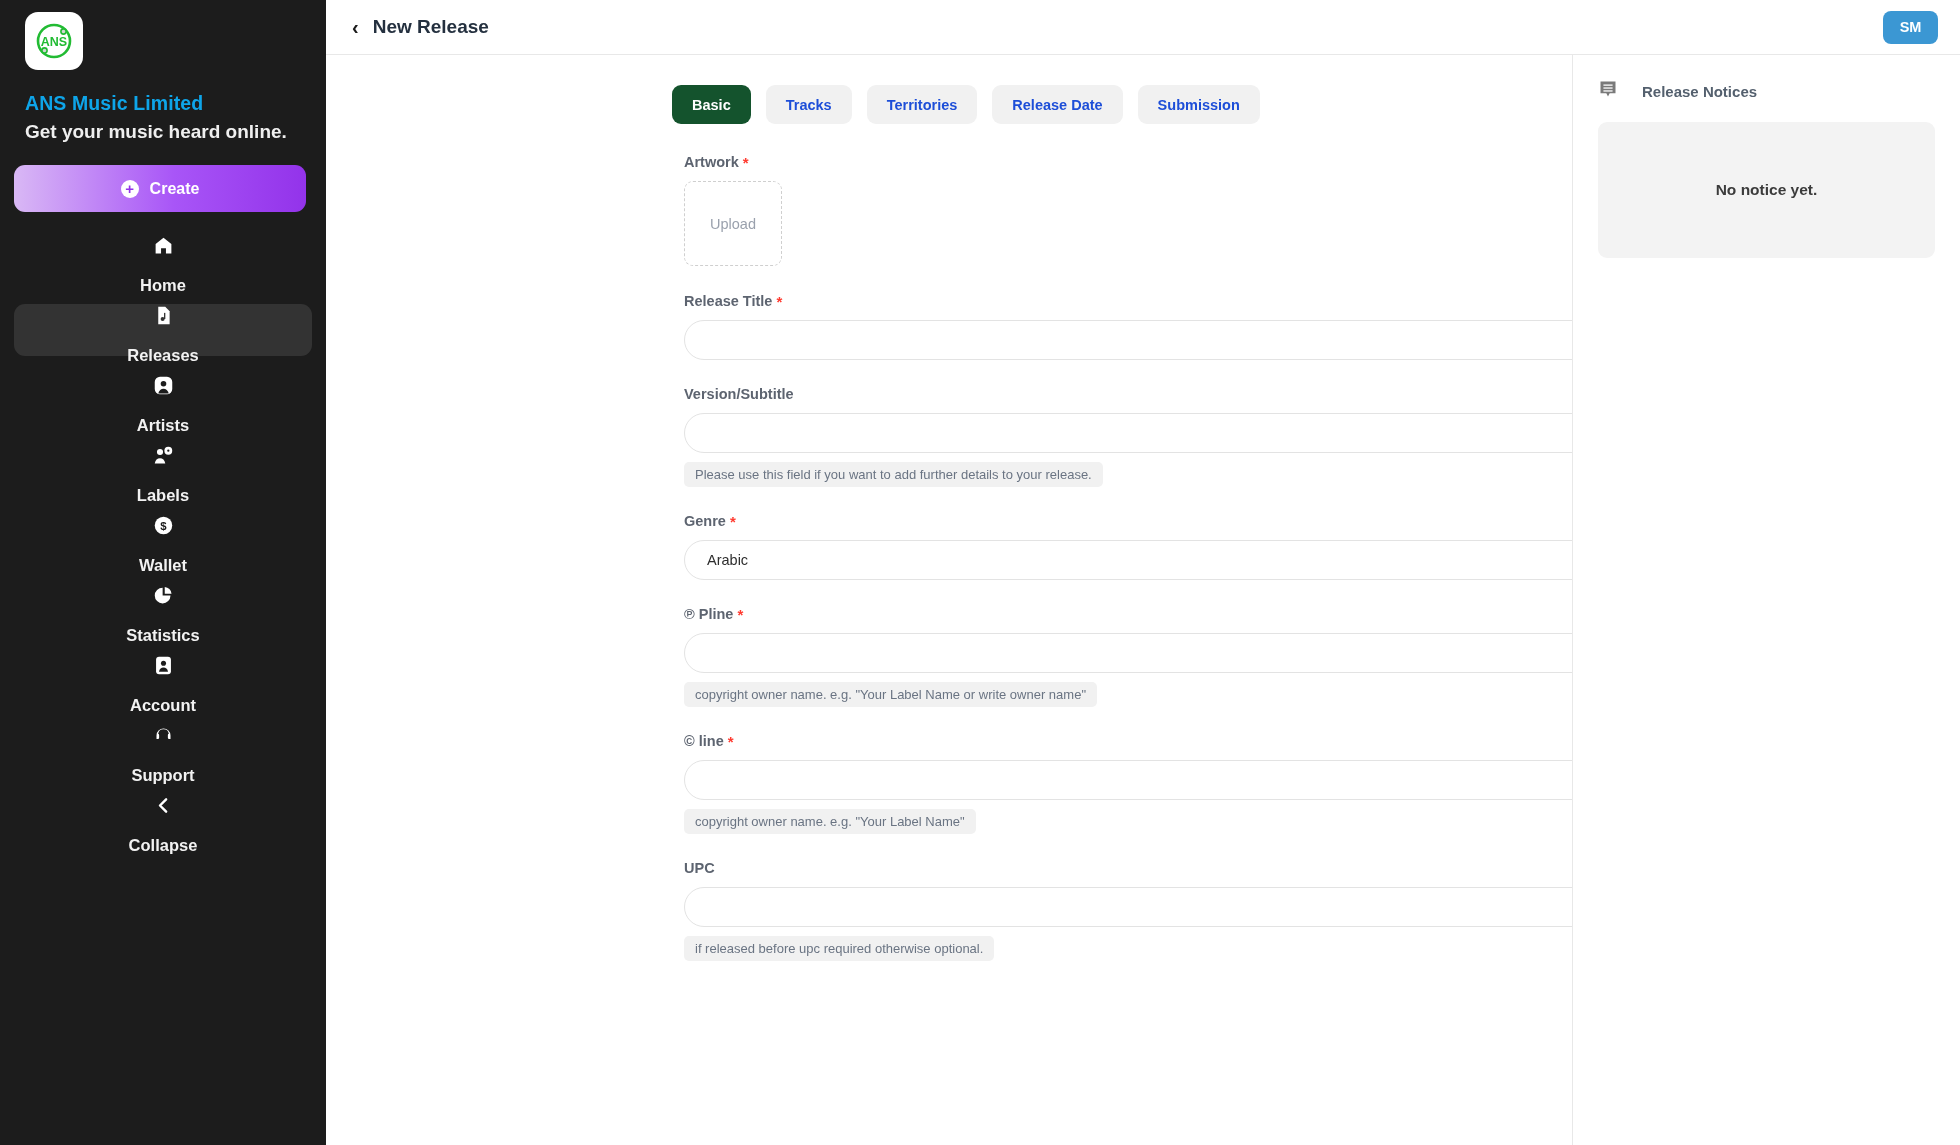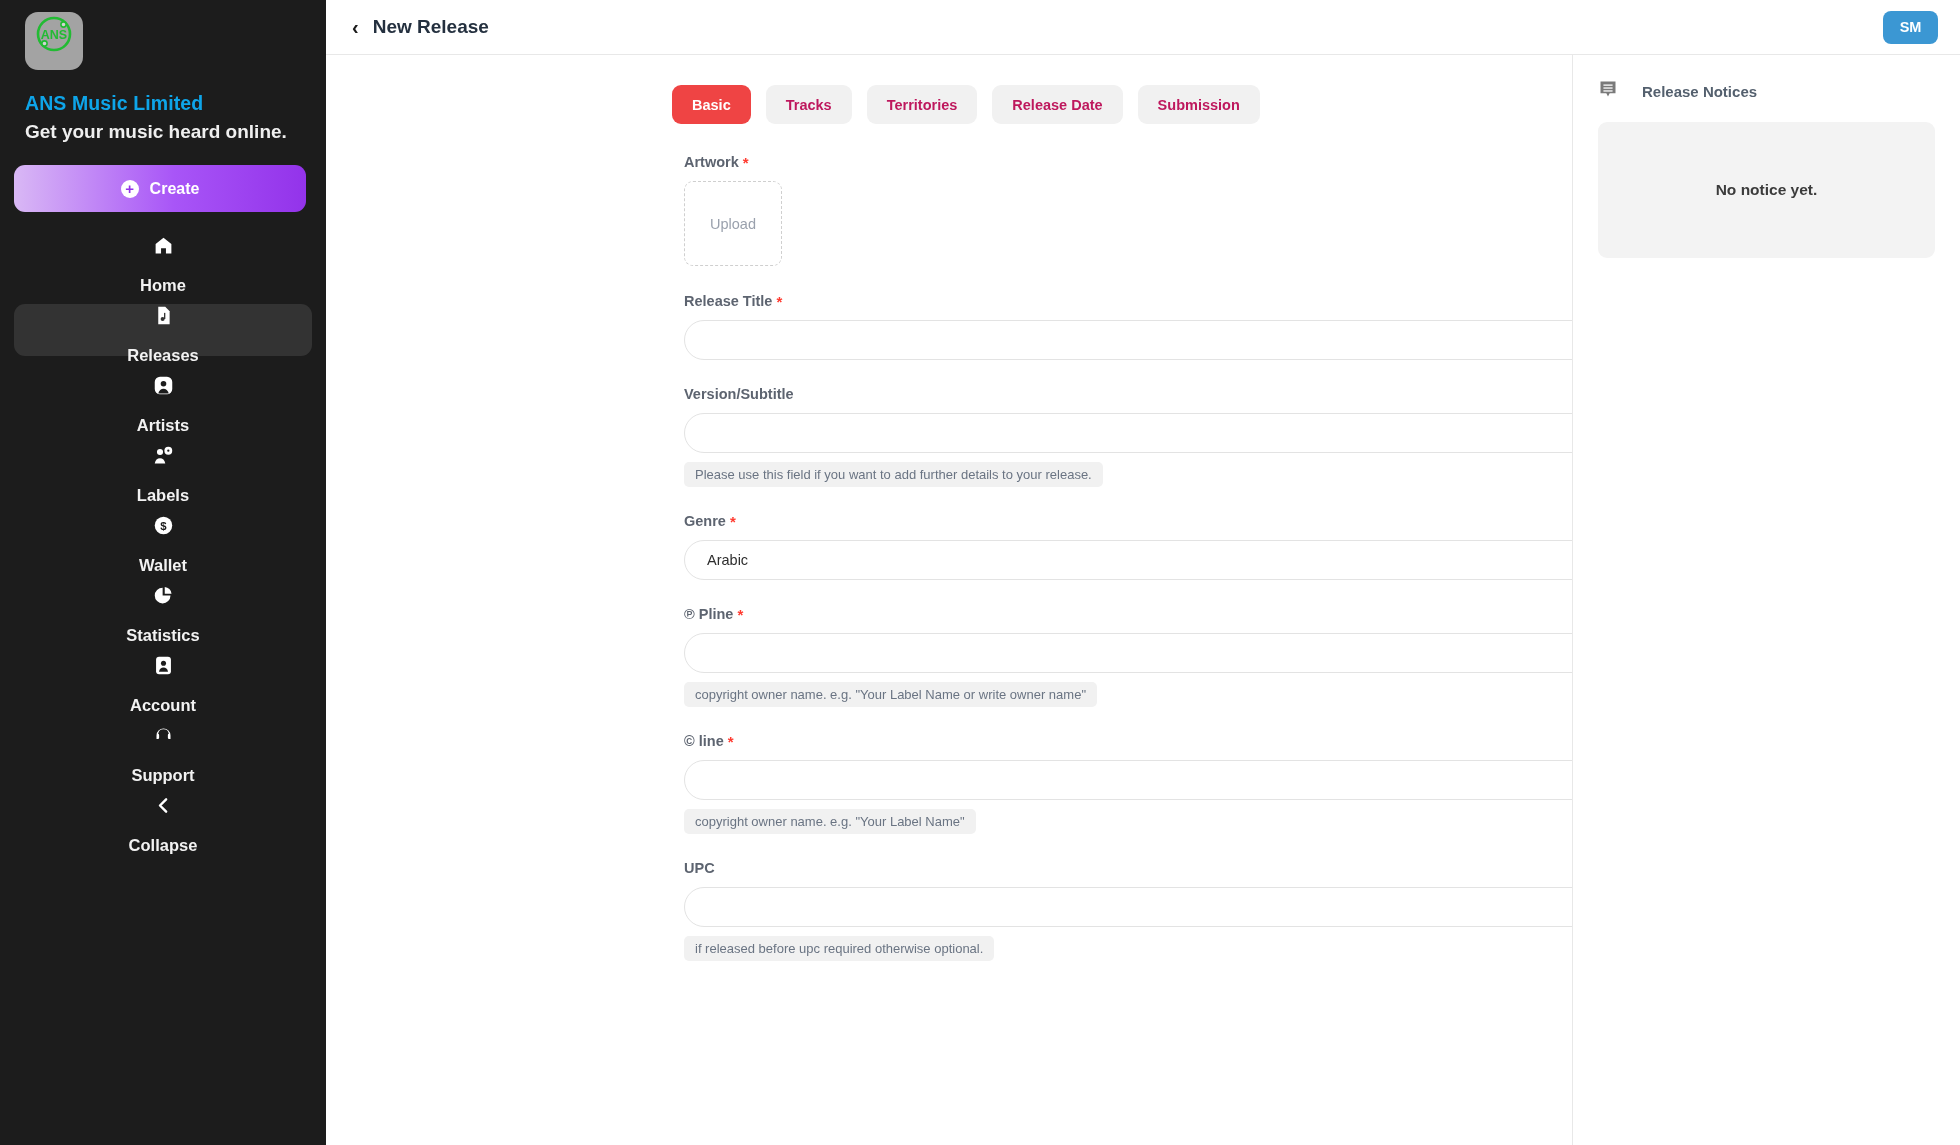--- a/index.html
+++ b/index.html
@@ -16,22 +16,22 @@
     width: 326px; height: 1145px;
     background: #1c1c1c;
     flex: 0 0 326px;
     padding: 0 14px;
     position: relative;
   }
   .logo-box {
     width: 58px; height: 58px;
     margin: 12px 0 0 11px;
     border-radius: 13px;
-    background: #a3a3a3;
-    display: flex; justify-content: center;
+    background: #ffffff;
+    display: flex; align-items: center; justify-content: center;
   }
   .brand-name {
     color: #0ea5e9; font-size: 19.5px; font-weight: bold;
     margin: 22px 0 0 11px; letter-spacing: .1px;
   }
   .brand-tag {
     color: #efefef; font-size: 19px; font-weight: bold;
     margin: 6px 0 6px 11px;
   }
   .create-btn {
@@ -95,24 +95,24 @@
     flex: 1; min-width: 0; background: #ffffff;
     padding: 0 35px 0 0;
     overflow: hidden;
     border-right: 1px solid #e8e8e8;
   }
   .tabs-inner { display: flex; gap: 15px; padding-left: 346px; }
   .tab {
     height: 39px; padding: 0 20px;
     border-radius: 9px; background: #f1f1f1;
     display: flex; align-items: center; justify-content: center;
-    font-size: 14.5px; font-weight: bold; color: #be185d;
+    font-size: 14.5px; font-weight: bold; color: #1d4ed8;
     cursor: pointer; border: none;
   }
-  .tab.active { background: #ef4444; color: #ffffff; }
+  .tab.active { background: #14532d; color: #ffffff; }
 
   .form { padding-left: 358px; padding-top: 30px; }
   .field-label {
     font-size: 14.5px; font-weight: bold; color: #5d6470;
     margin-bottom: 11px; display: flex; align-items: center; gap: 4px;
   }
   .req { color: #ff3b30; font-size: 15px; line-height: 1; }
   .upload-box {
     width: 98px; height: 85px;
     border: 1px dashed #cfcfcf; border-radius: 9px;

